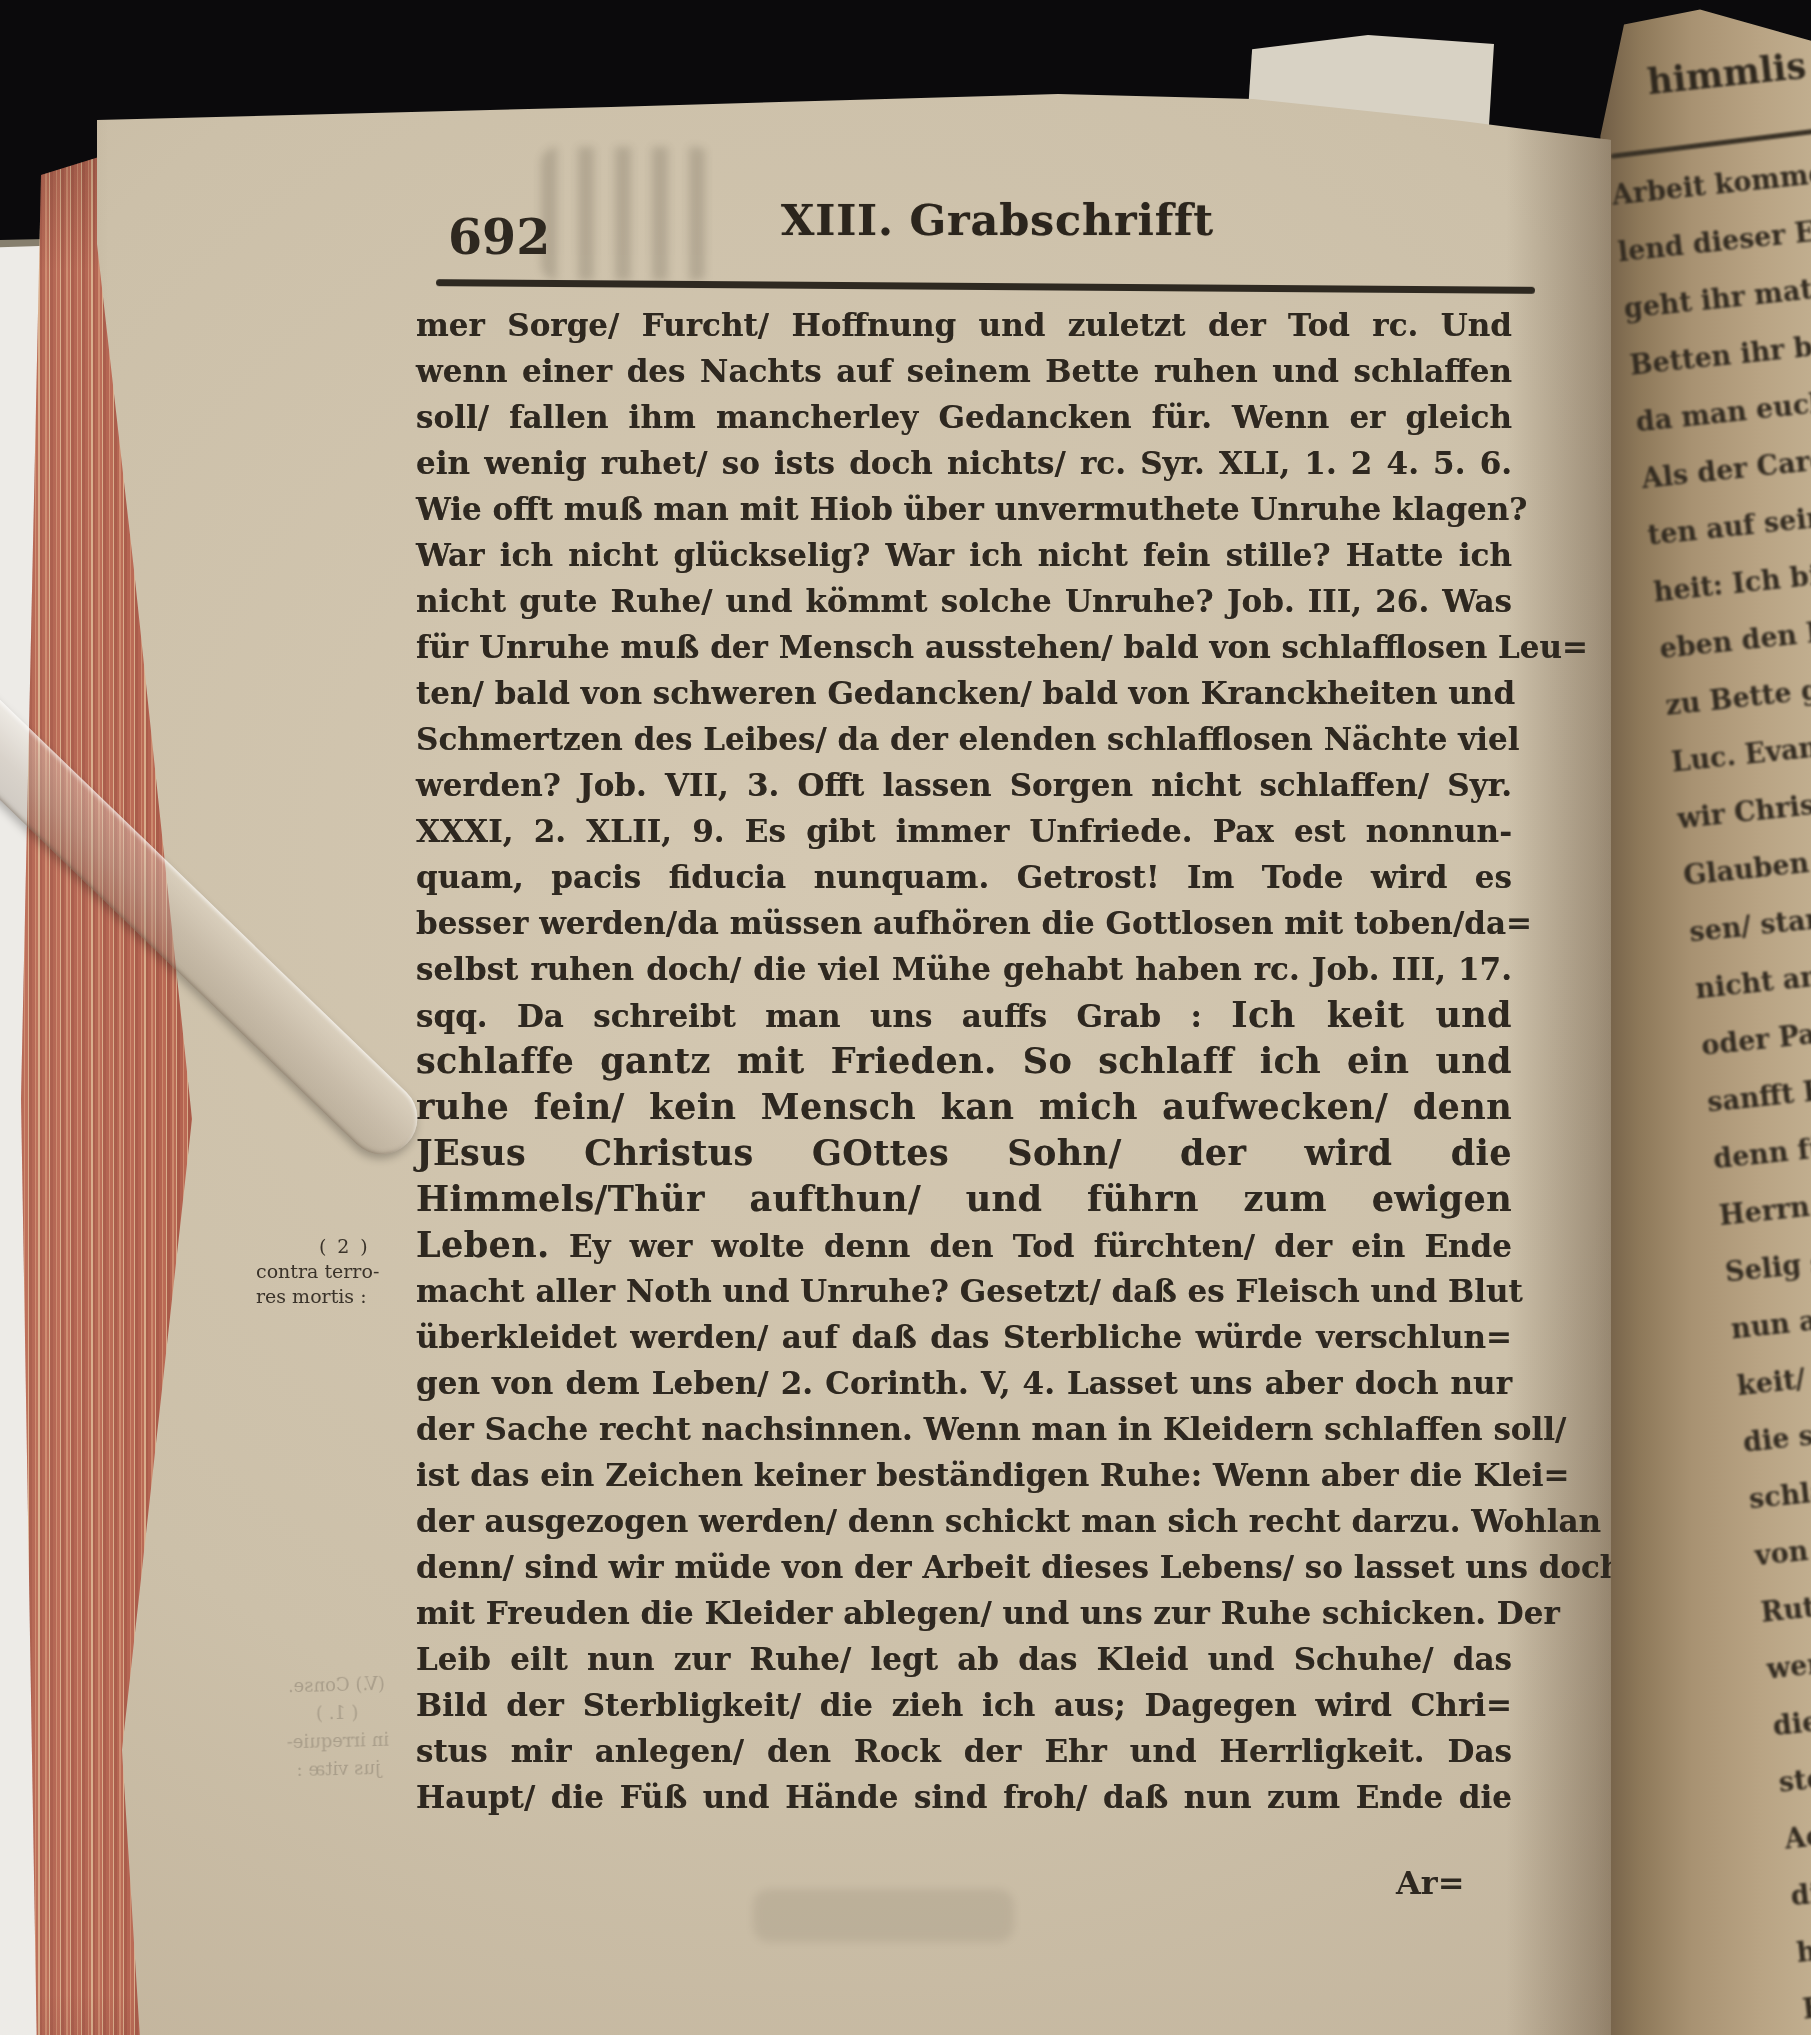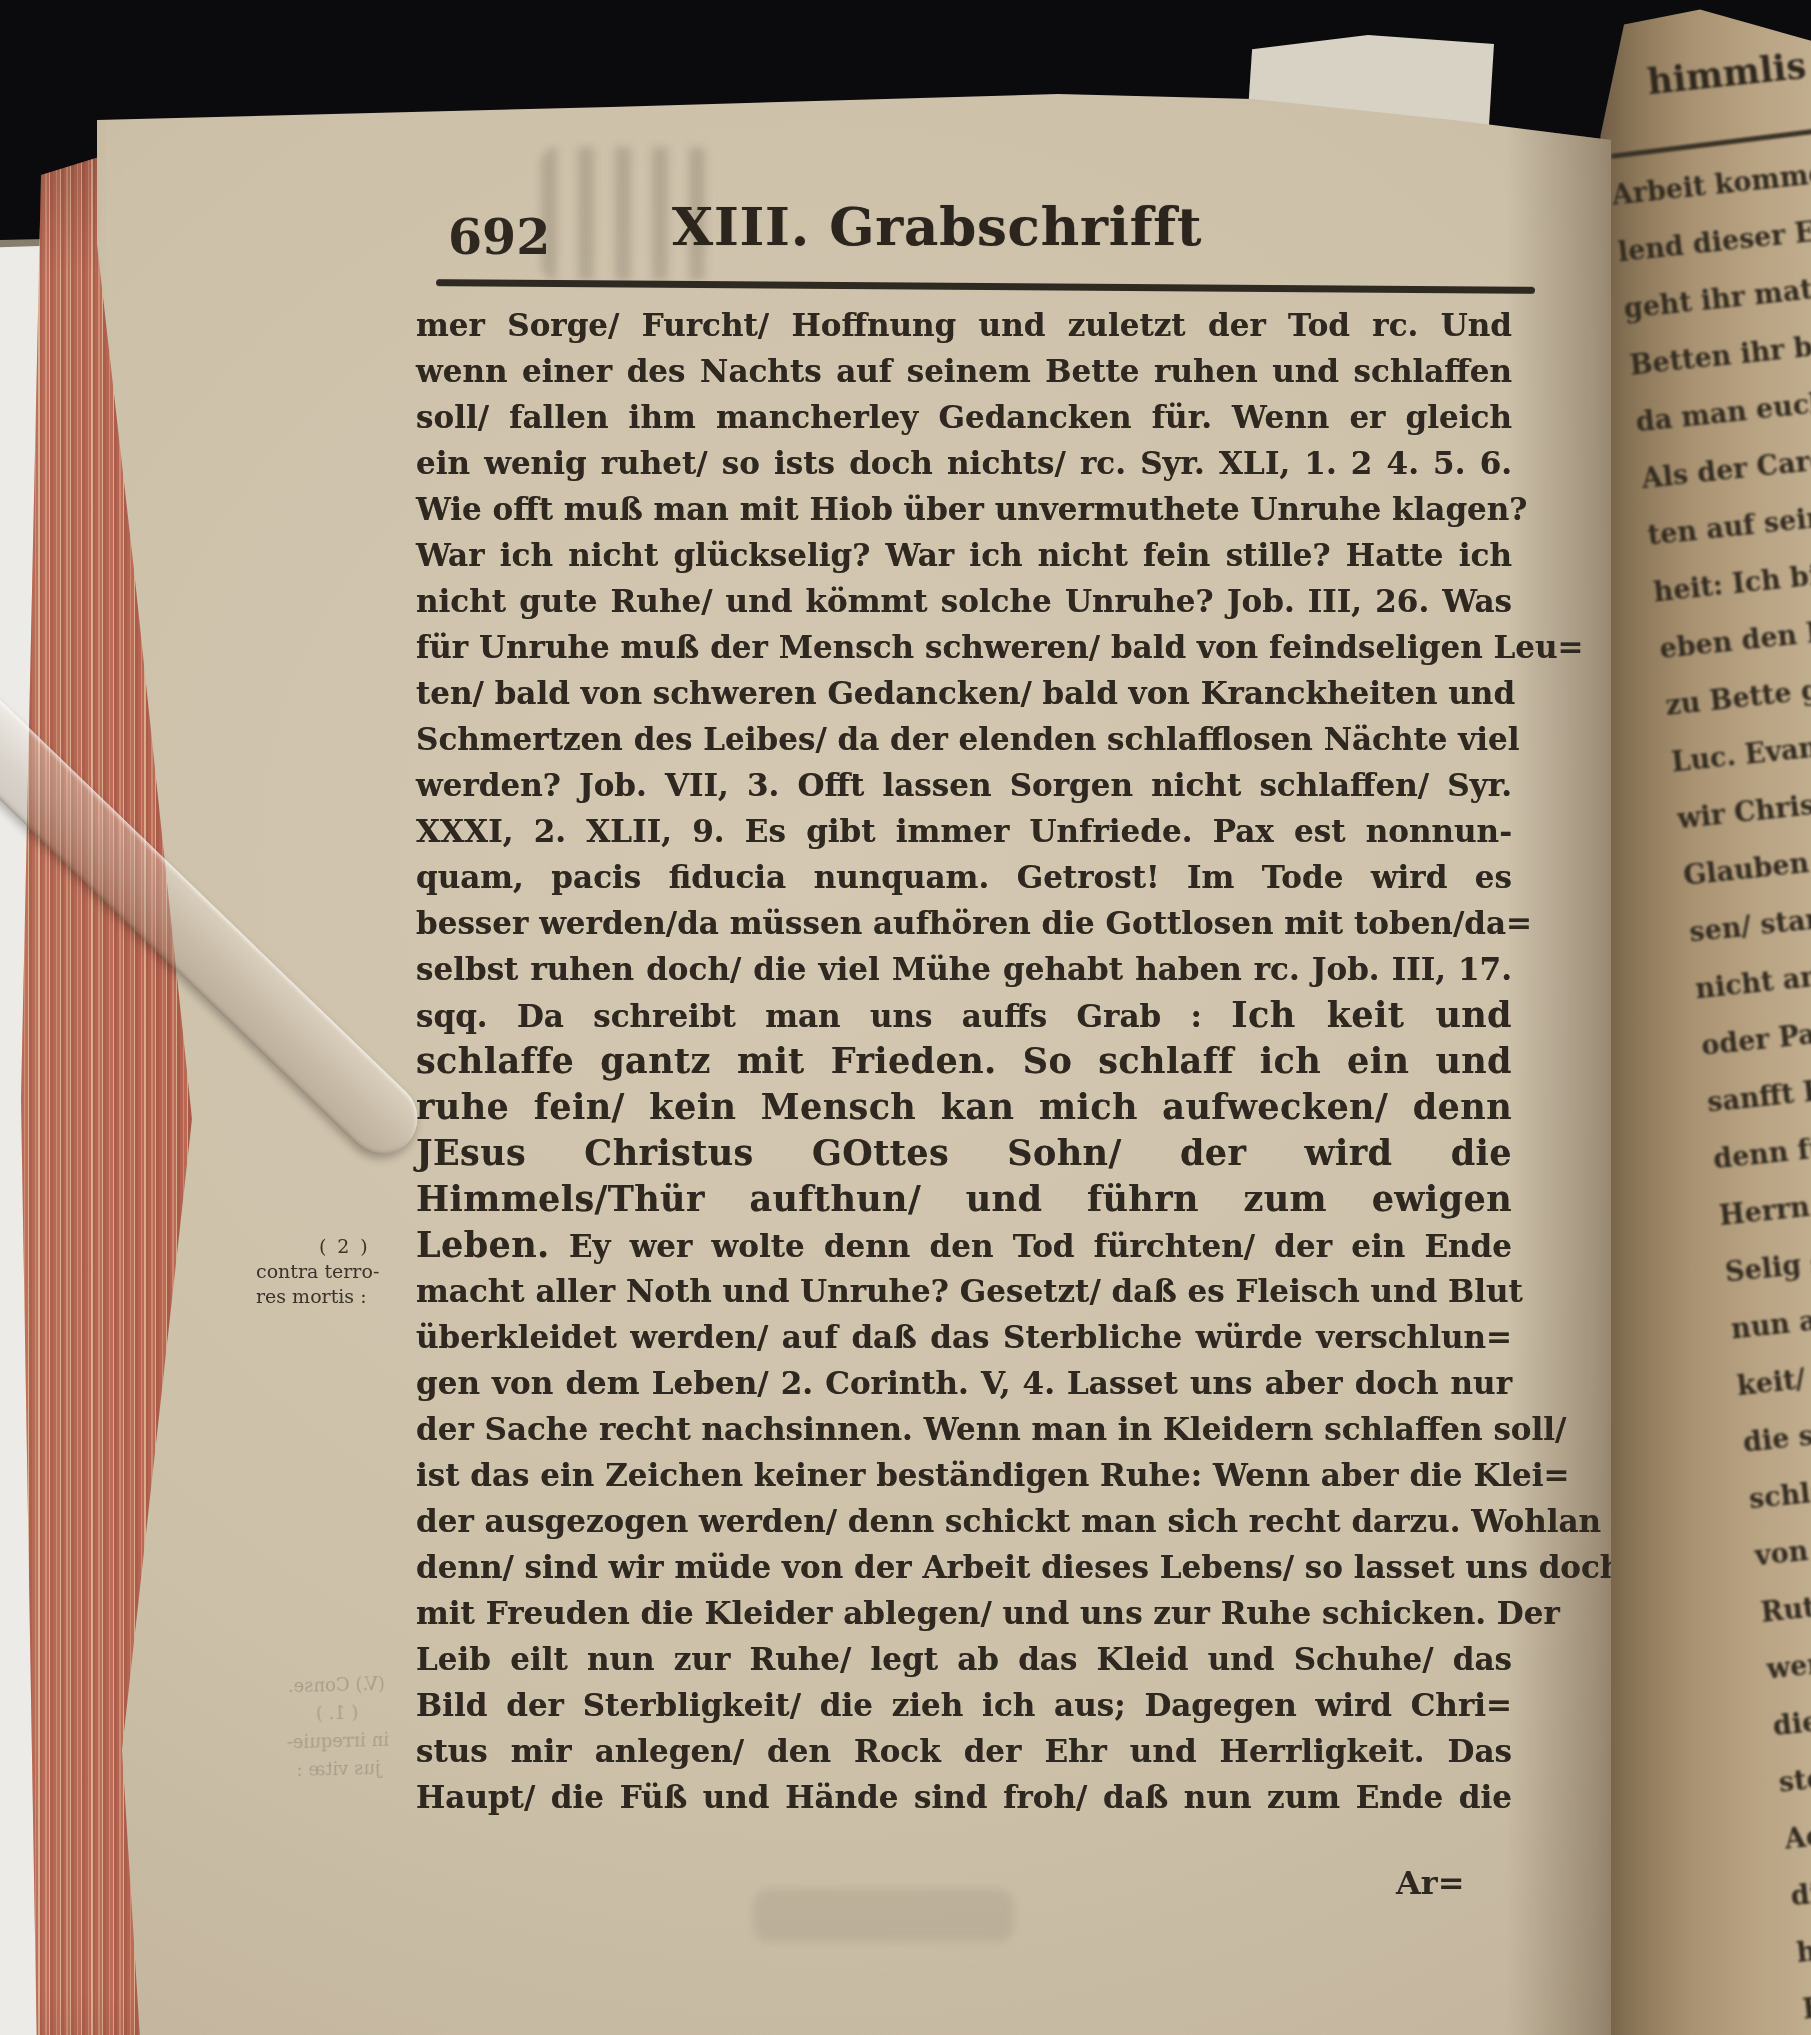--- a/index.html
+++ b/index.html
@@ -45,21 +45,21 @@
                        1611px 2132px,1221px 2153px,488px 2168px,212px 2176px,149px 2183px,
                        122px 1750px,192px 1119px,134px 570px,97px 244px);
      background:radial-gradient(120% 90% at 45% 38%,#d4c8b2 0%,#ccc0a9 45%,#c0b199 76%,#a7967b 100%);}
   #left-shade{left:0;top:0;width:100%;height:100%;
      background:linear-gradient(180deg,rgba(90,70,45,.28),rgba(0,0,0,0) 3%,rgba(0,0,0,0) 94%,rgba(70,50,30,.3)),
                 linear-gradient(90deg,rgba(80,55,30,.25),rgba(0,0,0,0) 6%,rgba(0,0,0,0) 88%,rgba(70,45,25,.38));}
   #gutter-shadow{left:1506px;top:81px;width:106px;height:2096px;
      background:linear-gradient(90deg,rgba(0,0,0,0),rgba(70,48,26,.38));}
 
   #page-number{left:448px;top:208px;font-size:49px;font-weight:700;color:#2e2820;}
-  #heading{left:672px;top:195px;width:651px;font-size:53px;font-weight:700;
+  #heading{left:672px;top:195px;width:651px;text-align:center;font-size:43px;font-weight:700;
            color:#2b251d;letter-spacing:0.8px;white-space:nowrap;text-shadow:0 0 0.8px rgba(45,35,20,.5);}
   #head-rule{left:436px;top:283px;width:1099px;height:7px;background:#2e2921;border-radius:3.7px;
            transform:rotate(.4deg);filter:blur(0.5px);}
 
   #left-lines{left:416px;top:302px;width:1096px;color:#2e2820;}
   .bodyline{height:46px;line-height:46px;font-size:31px;font-weight:600;
             text-align:justify;text-align-last:justify;white-space:nowrap;
             text-shadow:0 0 0.4px rgba(40,30,18,.45);}
   .bodyline span{display:inline;}
   .emph{font-weight:800;font-size:1.13em;letter-spacing:0.4px;}
@@ -149,21 +149,21 @@
     <div id="head-rule" class="abs"></div>
 
     <div id="left-lines" class="abs">
         <div class="bodyline"><span>mer Sorge/ Furcht/ Hoffnung und zuletzt der Tod rc.  Und</span></div>
         <div class="bodyline"><span>wenn einer des Nachts auf seinem Bette ruhen und schlaffen</span></div>
         <div class="bodyline"><span>soll/ fallen ihm mancherley Gedancken für.  Wenn er gleich</span></div>
         <div class="bodyline"><span>ein wenig ruhet/ so ists doch nichts/ rc.  Syr. XLI, 1. 2 4. 5. 6.</span></div>
         <div class="bodyline"><span>Wie offt muß man mit Hiob über unvermuthete Unruhe klagen?</span></div>
         <div class="bodyline"><span>War ich nicht glückselig? War ich nicht fein stille?  Hatte ich</span></div>
         <div class="bodyline"><span>nicht gute Ruhe/ und kömmt solche Unruhe? Job. III, 26. Was</span></div>
-        <div class="bodyline"><span>für Unruhe muß der Mensch schweren/ bald von feindseligen Leu=</span></div>
+        <div class="bodyline"><span>für Unruhe muß der Mensch ausstehen/ bald von schlafflosen Leu=</span></div>
         <div class="bodyline"><span>ten/ bald von schweren Gedancken/  bald von Kranckheiten und</span></div>
         <div class="bodyline"><span>Schmertzen des Leibes/ da der elenden schlafflosen Nächte viel</span></div>
         <div class="bodyline"><span>werden? Job. VII, 3.    Offt lassen Sorgen nicht schlaffen/ Syr.</span></div>
         <div class="bodyline"><span>XXXI, 2. XLII, 9.    Es gibt immer Unfriede.    Pax est nonnun-</span></div>
         <div class="bodyline"><span>quam, pacis fiducia nunquam.    Getrost! Im Tode wird es</span></div>
         <div class="bodyline"><span>besser werden/da müssen aufhören die Gottlosen mit toben/da=</span></div>
         <div class="bodyline"><span>selbst ruhen doch/ die viel Mühe gehabt haben rc. Job. III, 17.</span></div>
         <div class="bodyline"><span>sqq.   Da schreibt man uns auffs Grab :   </span><span class="emph">Ich keit und</span></div>
         <div class="bodyline"><span class="emph">schlaffe gantz mit Frieden.   So schlaff ich ein und</span></div>
         <div class="bodyline"><span class="emph">ruhe fein/ kein Mensch kan mich aufwecken/  denn</span></div>

